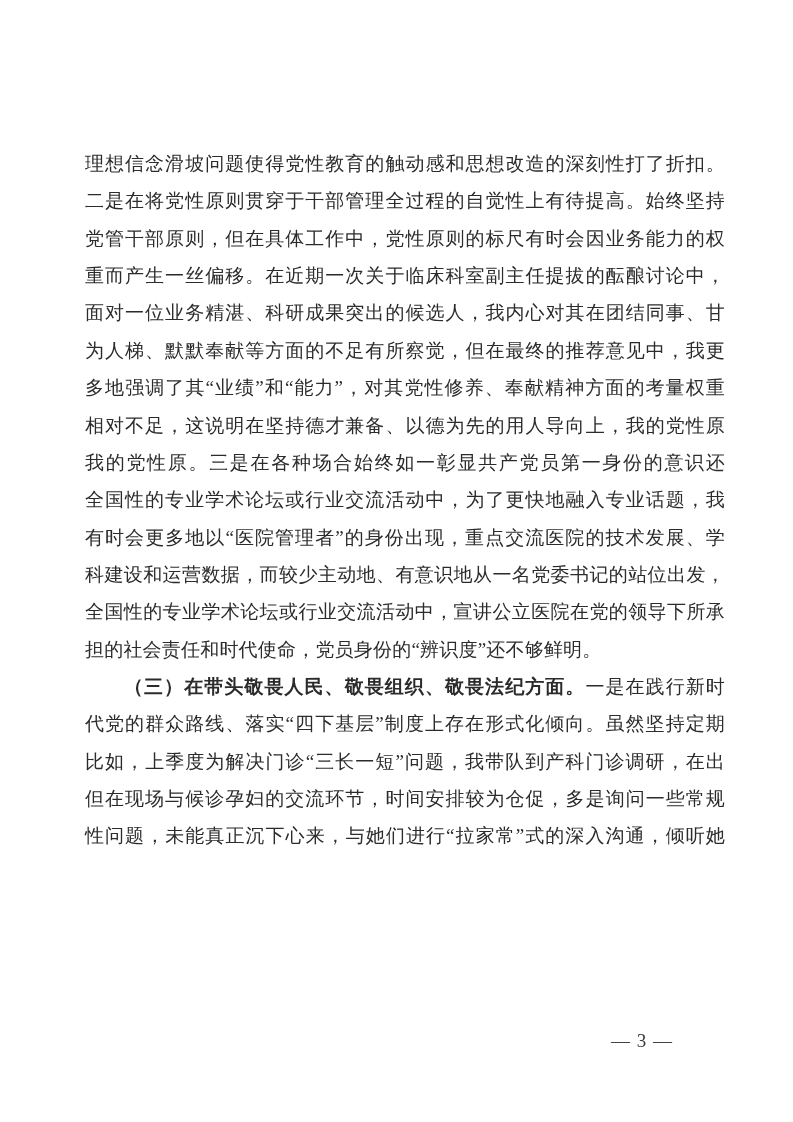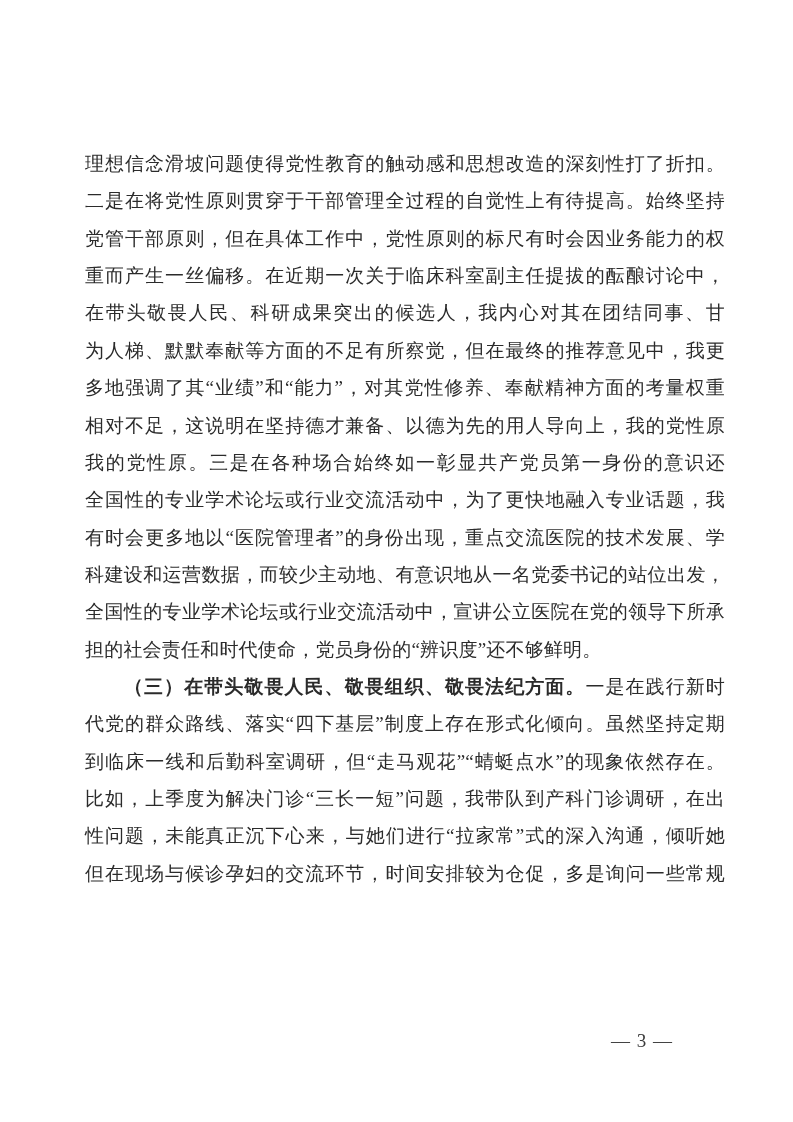--- a/index.html
+++ b/index.html
@@ -53,33 +53,32 @@
 </style>
 </head>
 <body>
 
 <div class="page">
   <div class="body-text">
       <div class="line">理想信念滑坡问题使得党性教育的触动感和思想改造的深刻性打了折扣。</div>
       <div class="line">二是在将党性原则贯穿于干部管理全过程的自觉性上有待提高。始终坚持</div>
       <div class="line">党管干部原则，但在具体工作中，党性原则的标尺有时会因业务能力的权</div>
       <div class="line">重而产生一丝偏移。在近期一次关于临床科室副主任提拔的酝酿讨论中，</div>
-      <div class="line">在带头敬畏人民、科研成果突出的候选人，我内心对其在团结同事、甘</div>
+      <div class="line">面对一位业务精湛、科研成果突出的候选人，我内心对其在团结同事、甘</div>
       <div class="line">为人梯、默默奉献等方面的不足有所察觉，但在最终的推荐意见中，我更</div>
       <div class="line">多地强调了其“业绩”和“能力”，对其党性修养、奉献精神方面的考量权重</div>
       <div class="line">相对不足，这说明在坚持德才兼备、以德为先的用人导向上，我的党性原</div>
       <div class="line">我的党性原。三是在各种场合始终如一彰显共产党员第一身份的意识还</div>
       <div class="line">全国性的专业学术论坛或行业交流活动中，为了更快地融入专业话题，我</div>
       <div class="line">有时会更多地以“医院管理者”的身份出现，重点交流医院的技术发展、学</div>
       <div class="line">科建设和运营数据，而较少主动地、有意识地从一名党委书记的站位出发，</div>
       <div class="line">全国性的专业学术论坛或行业交流活动中，宣讲公立医院在党的领导下所承</div>
       <div class="line para-end">担的社会责任和时代使命，党员身份的“辨识度”还不够鲜明。</div>
       <div class="line indent"><span class="bold-heading">（三）在带头敬畏人民、敬畏组织、敬畏法纪方面。</span><span>一是在践行新时</span></div>
       <div class="line">代党的群众路线、落实“四下基层”制度上存在形式化倾向。虽然坚持定期</div>
-      <div class="line">到临床一线和后勤科室调研，但“走马观花”“蜻蜓点水”的现象依然存在。</div>
       <div class="line">比如，上季度为解决门诊“三长一短”问题，我带队到产科门诊调研，在出</div>
+      <div class="line">但在现场与候诊孕妇的交流环节，时间安排较为仓促，多是询问一些常规</div>
       <div class="line">性问题，未能真正沉下心来，与她们进行“拉家常”式的深入沟通，倾听她</div>
-      <div class="line">但在现场与候诊孕妇的交流环节，时间安排较为仓促，多是询问一些常规</div>
     </div>
   <div class="footer">
     <span>— 3 —</span>
   </div>
 </div>
 
 </body></html>

